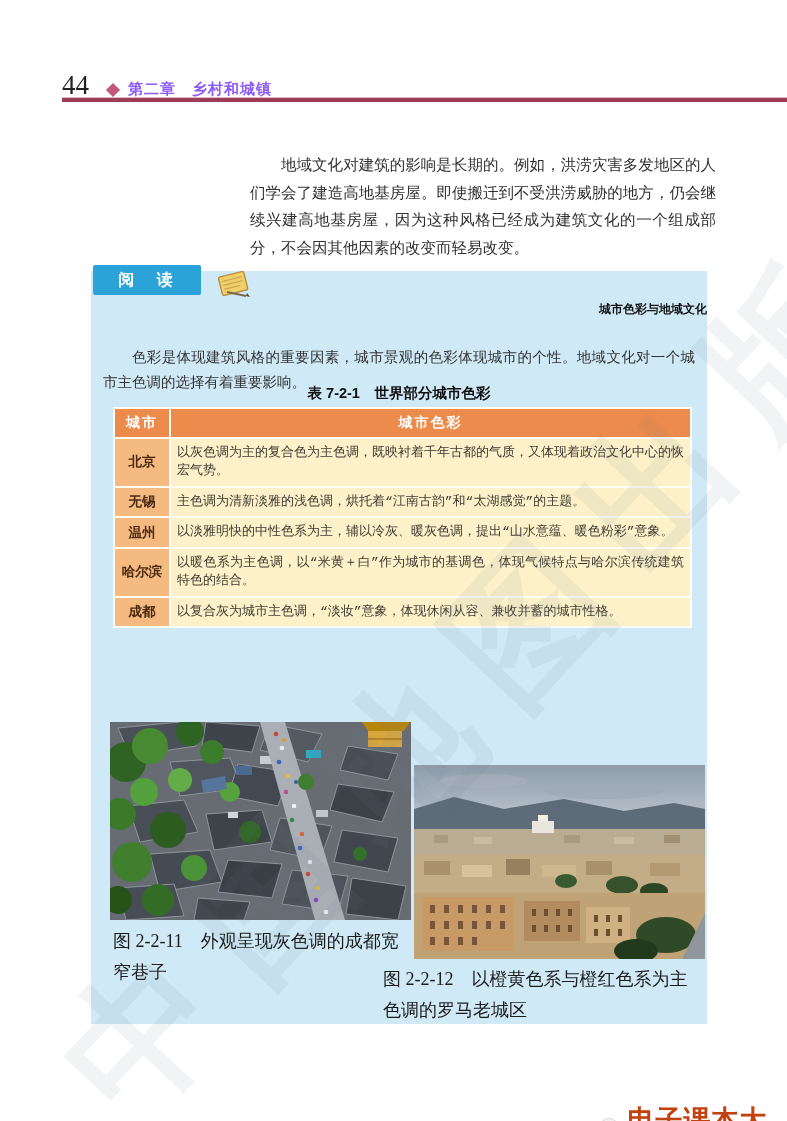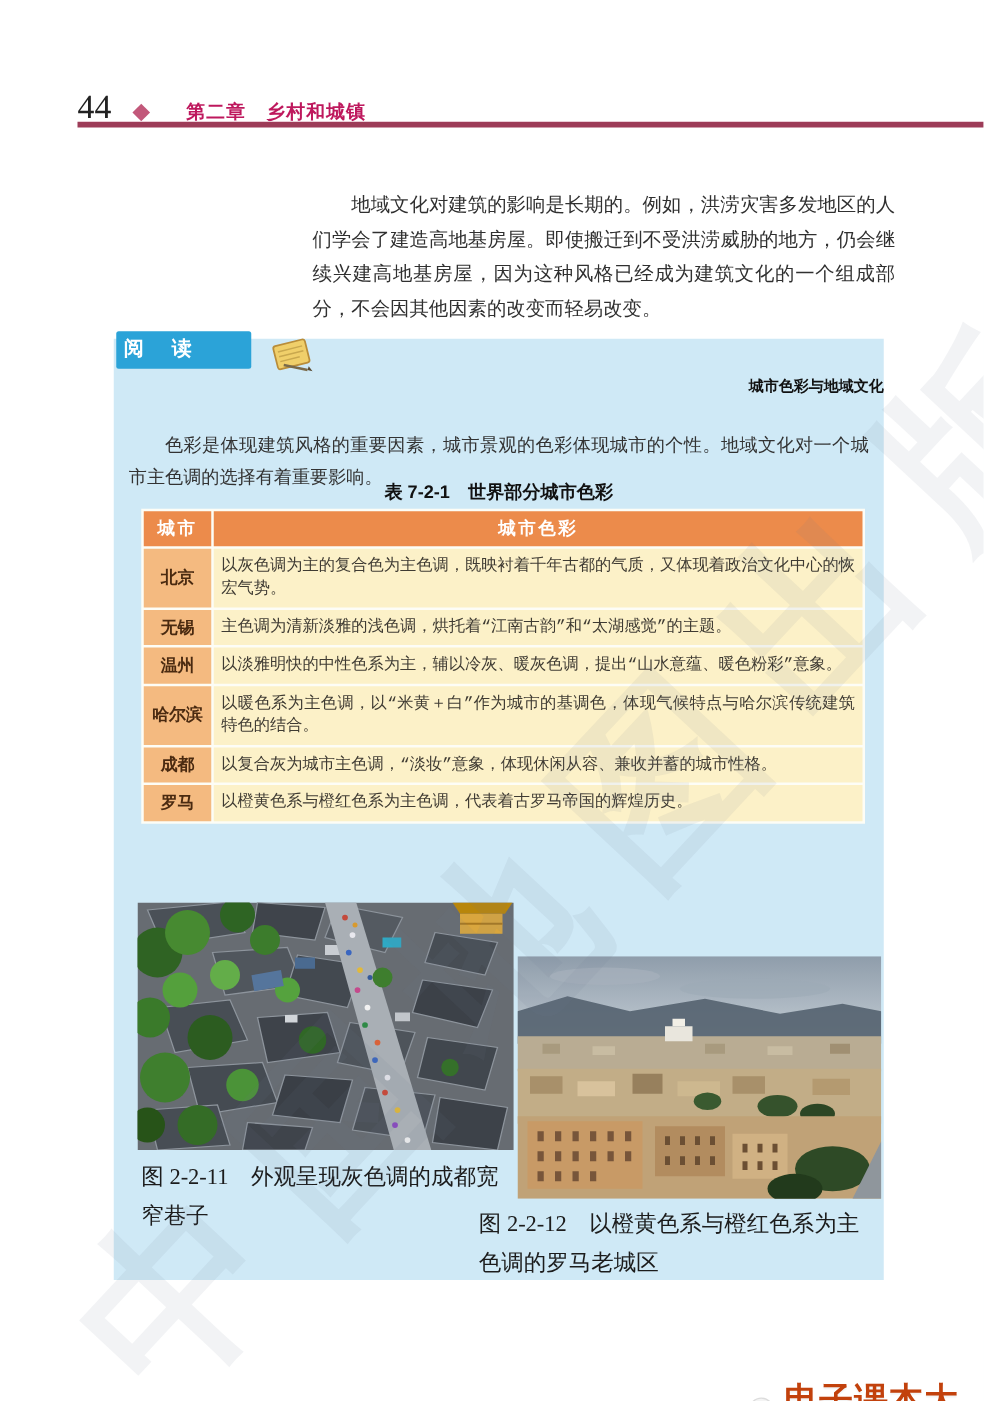--- a/index.html
+++ b/index.html
@@ -6,39 +6,39 @@
   #page{
     position:relative;width:787px;height:1121px;background:#fff;
     font-family:"Liberation Serif","DejaVu Serif",serif;color:#2b2b2b;
     overflow:hidden;
   }
   .sans{font-family:"Liberation Sans","DejaVu Sans",sans-serif;}
 
   
   .page-num{position:absolute;left:62px;top:70px;font-size:27px;font-weight:normal;color:#222;}
   .diamond{position:absolute;left:108px;top:85px;width:10px;height:10px;background:#c2587a;transform:rotate(45deg);}
-  .chapter{position:absolute;left:128px;top:80px;font-size:15px;font-weight:bold;color:#be185d;letter-spacing:1px;margin-left:21px;}
+  .chapter{position:absolute;left:128px;top:80px;font-size:15px;font-weight:bold;color:#8b5cf6;letter-spacing:1px;}
   .rule{position:absolute;left:62px;top:97px;width:725px;height:5px;
         background:linear-gradient(to bottom,#e3bcc9 0 20%,#9d3c58 20% 100%);}
 
   
   .intro-par{position:absolute;left:250px;top:119px;width:466px;
     font-size:15.5px;line-height:1.78;text-align:justify;text-indent:2em;color:#303030;margin-top:32px;}
 
   
   .pub-mark{position:absolute;left:-60px;top:640px;width:1200px;
     font-size:150px;font-weight:bold;letter-spacing:38px;white-space:nowrap;
     color:rgba(110,125,140,0.09);transform:rotate(-47deg);transform-origin:40% 50%;
     pointer-events:none;z-index:5;}
 
   
   .read-box{position:absolute;left:91px;top:271px;width:616px;height:753px;background:#cfe9f6;}
   .read-tab{position:absolute;left:2px;top:-6px;width:108px;height:30px;background:#2ba3d8;
     border-radius:2px;color:#fff;font-size:16px;font-weight:bold;letter-spacing:9px;
-    line-height:30px;padding-left:6px;box-sizing:border-box;}
+    text-align:center;line-height:30px;padding-left:6px;box-sizing:border-box;}
   .note-icon{position:absolute;left:122px;top:-5px;width:40px;height:34px;}
   .read-title{position:absolute;left:0;top:30px;width:100%;text-align:right;
     font-size:12px;font-weight:bold;color:#111;}
   .read-intro{position:absolute;left:12px;top:59px;width:592px;
     font-size:14.5px;line-height:1.75;text-align:justify;text-indent:2em;color:#333;}
   .tbl-caption{position:absolute;left:0;top:113px;width:100%;text-align:center;
     font-size:14.5px;font-weight:bold;color:#111;}
 
   
   table.color-tbl{position:absolute;left:22px;top:136px;width:579px;
@@ -109,24 +109,20 @@
         <td class="city sans">温州</td>
         <td class="desc">以淡雅明快的中性色系为主，辅以冷灰、暖灰色调，提出“山水意蕴、暖色粉彩”意象。</td>
       </tr>
       <tr>
         <td class="city sans">哈尔滨</td>
         <td class="desc">以暖色系为主色调，以“米黄＋白”作为城市的基调色，体现气候特点与哈尔滨传统建筑特色的结合。</td>
       </tr>
       <tr>
         <td class="city sans">成都</td>
         <td class="desc">以复合灰为城市主色调，“淡妆”意象，体现休闲从容、兼收并蓄的城市性格。</td>
-      </tr>
-      <tr>
-        <td class="city sans">罗马</td>
-        <td class="desc">以橙黄色系与橙红色系为主色调，代表着古罗马帝国的辉煌历史。</td>
       </tr>
     </tbody>
       </table>
 
     <svg class="photo" style="left:19px;top:451px;" width="301" height="198" viewBox="0 0 301 198">
       <rect width="301" height="198" fill="#676c72"></rect>
       <g stroke="#8d949c" stroke-width="1">
         <polygon points="8,6 70,0 86,24 20,34" fill="#4a5057"></polygon>
         <polygon points="96,0 150,4 142,30 92,24" fill="#3f444b"></polygon>
         <polygon points="160,2 212,12 198,40 150,28" fill="#545a61"></polygon>

